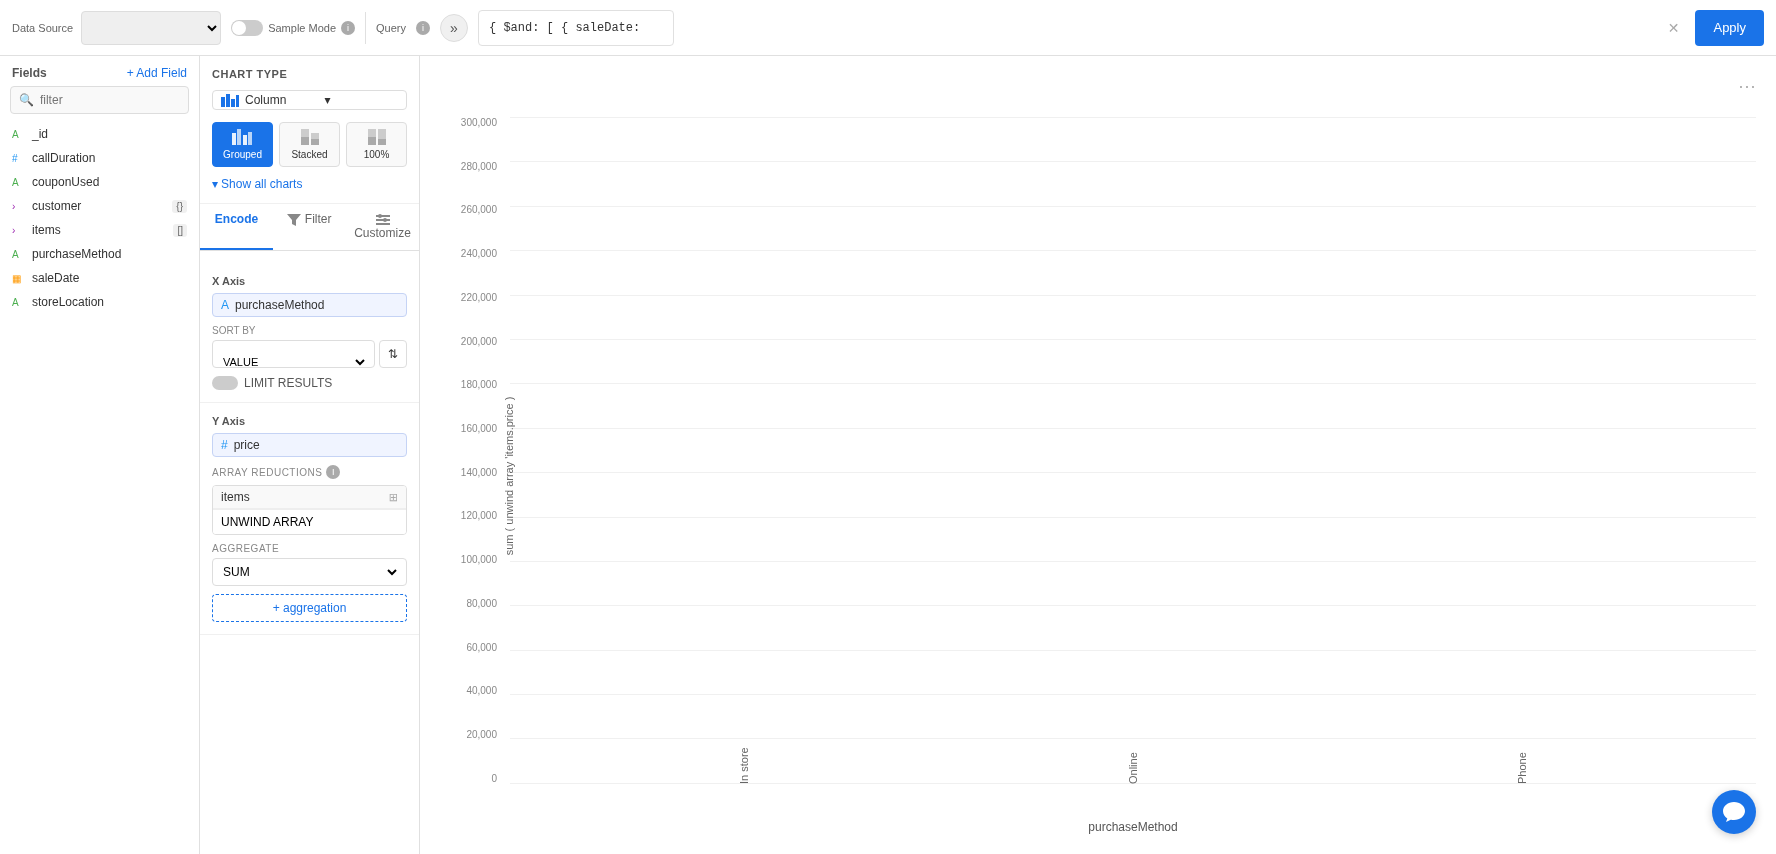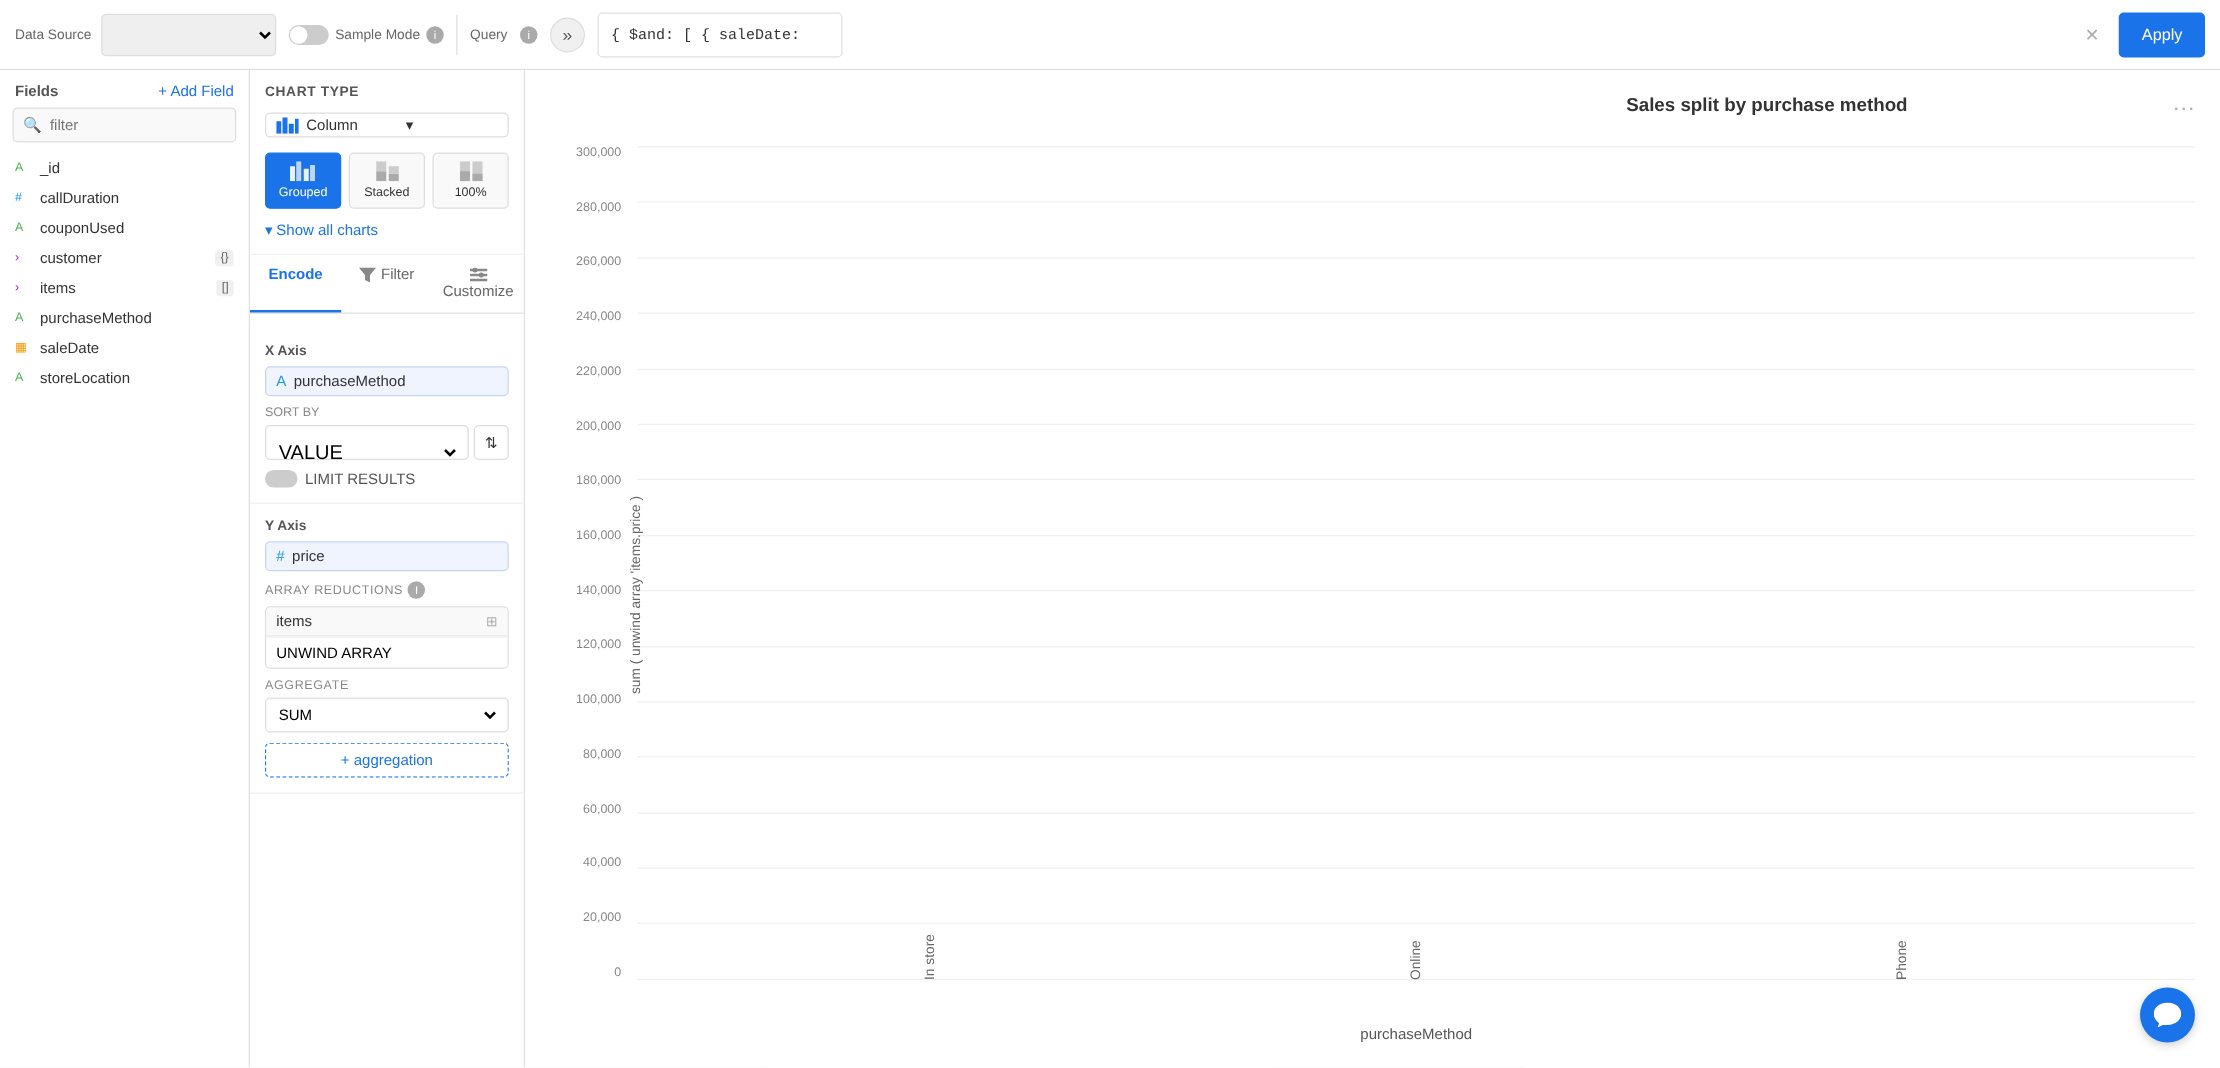--- a/index.html
+++ b/index.html
@@ -248,21 +248,21 @@
 
     <div class="config-section">
       <div class="axis-label">X Axis</div>
       <div class="field-pill">
         <span class="field-pill-icon">A</span>
         <span class="field-pill-text">purchaseMethod</span>
       </div>
       <div class="sort-label">SORT BY</div>
       <div class="select-wrap">
         <div class="select-box" style="flex:1;">
-          <select style="border:none;background:transparent;font-size:16px;width:100%;outline:none;margin-top:16px;">
+          <select style="border:none;background:transparent;font-size:11px;width:100%;outline:none;margin-top:16px;">
             <option>VALUE</option>
           </select>
         </div>
         <div class="sort-dir-btn">⇅</div>
       </div>
       <div class="limit-row">
         <div class="toggle-sm"></div>
         <span>LIMIT RESULTS</span>
       </div>
     </div>
@@ -295,21 +295,20 @@
         </select>
       </div>
       <div class="add-aggregation">+ aggregation</div>
     </div>
 
   </div>
 
   <div class="chart-area">
     <div class="chart-header">
       <div style="flex:1;"></div>
-      <div class="chart-title">Sales split by purchase method</div>
       <div class="chart-menu">···</div>
     </div>
 
     <div style="flex:1;position:relative;display:flex;">
 
       <div style="position:absolute;left:-10px;top:50%;transform:translateY(-50%) rotate(-90deg);transform-origin:center center;white-space:nowrap;font-size:11px;color:#666;z-index:1;">sum ( unwind array 'items.price )</div>
 
       <div style="flex:1;position:relative;padding-left:70px;padding-bottom:50px;">
 
         <div style="position:absolute;left:0;top:0;bottom:50px;width:65px;display:flex;flex-direction:column;justify-content:space-between;align-items:flex-end;padding-right:8px;">

